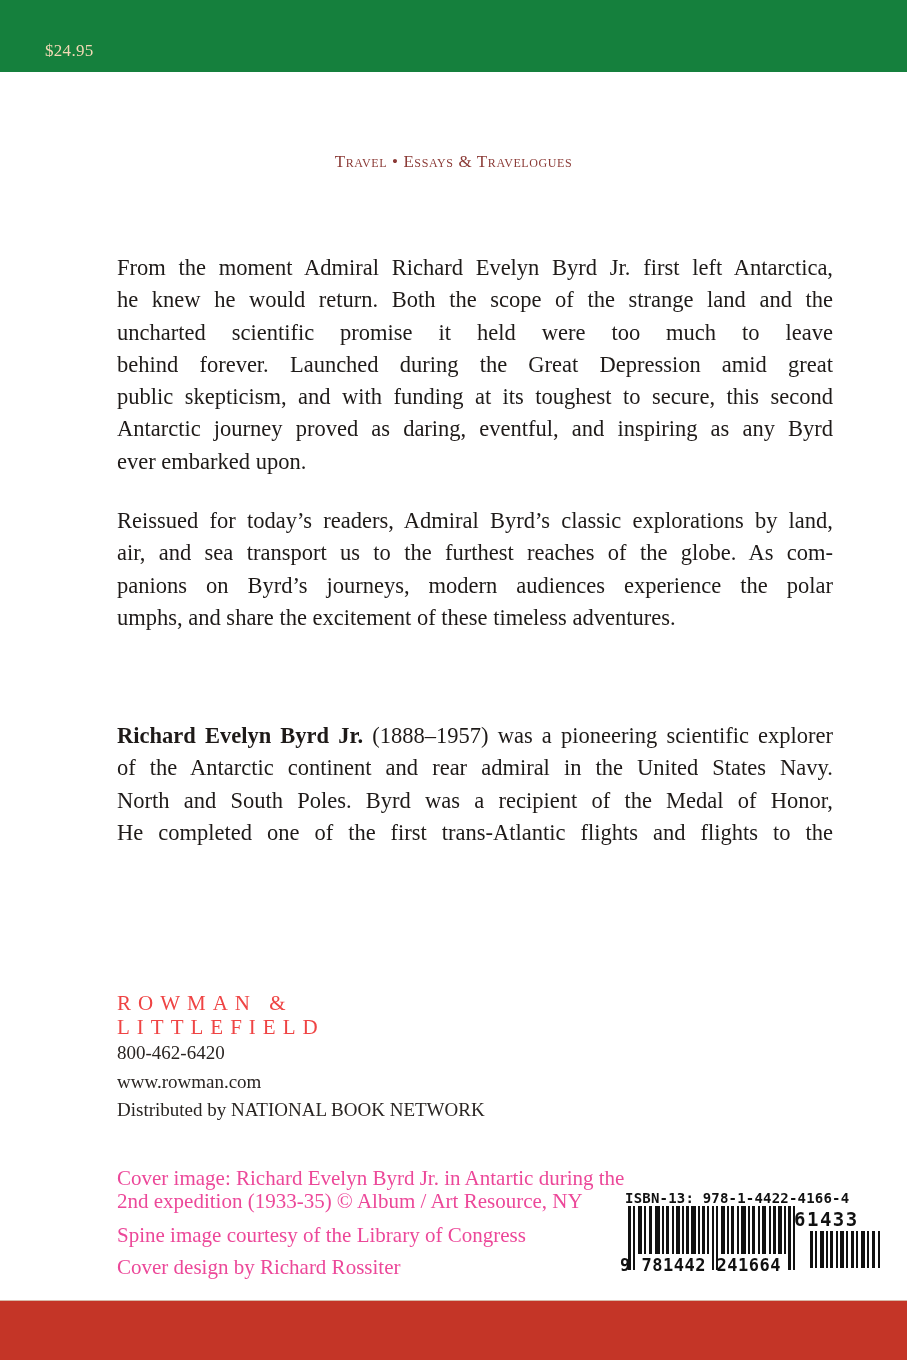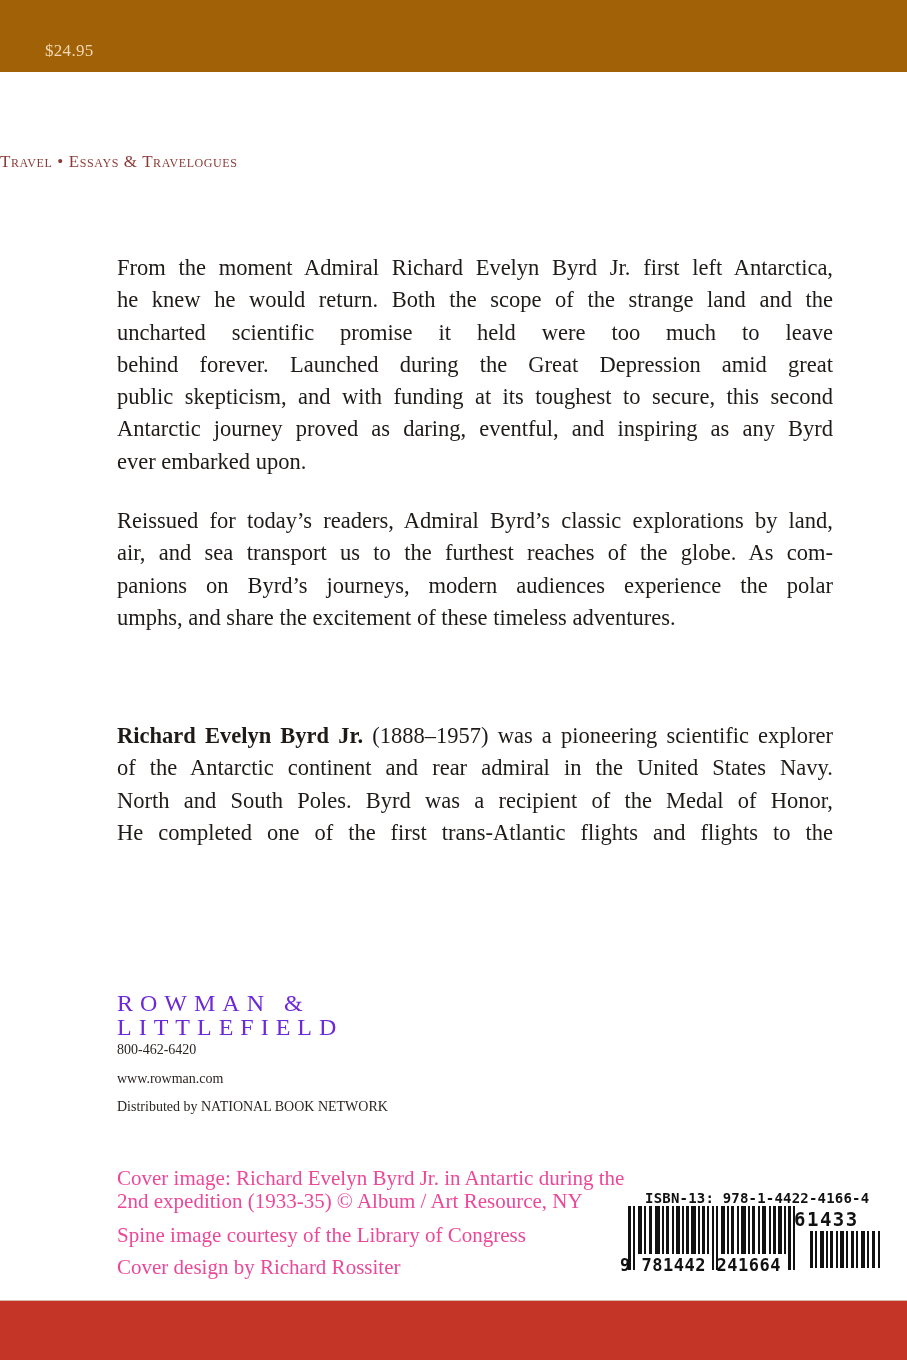--- a/index.html
+++ b/index.html
@@ -1,34 +1,34 @@
 <!DOCTYPE html>
 <html><head>
 <meta charset="utf-8">
 <style>
   html, body { margin:0; padding:0; }
   body { width:907px; height:1360px; position:relative; background:#ffffff; overflow:hidden;
          font-family:"Liberation Serif","DejaVu Serif",serif; color:#1e1a18; }
-  .topbar { position:absolute; left:0; top:0; width:907px; height:72px; background:#a16207; }
+  .topbar { position:absolute; left:0; top:0; width:907px; height:72px; background:#15803d; }
   .price { position:absolute; left:45px; top:41px; font-size:17px; color:#f3d9b5; letter-spacing:0.3px; }
   .bottombar { position:absolute; left:0; top:1301px; width:907px; height:59px; background:#c43527; }
   .bottombar-edge { position:absolute; left:0; top:1300px; width:907px; height:2px; background:#d8b8a8; }
-  .category { position:absolute; left:0; width:907px; top:152px; text-align:left; font-size:17px;
+  .category { position:absolute; left:0; width:907px; top:152px; text-align:center; font-size:17px;
               color:#8b3a36; font-variant:small-caps; letter-spacing:0.6px; }
   .para { position:absolute; left:117px; width:716px; font-size:22.5px; }
   .line { display:block; height:32.3px; line-height:32.3px; white-space:nowrap; }
   .line.just { text-align:justify; text-align-last:justify; }
   .bold { font-weight:bold;margin-top:8px; }
   .publisher { position:absolute; left:117px; top:991px; }
-  .pub-name { font-size:24px; letter-spacing:7px; line-height:24px; color:#6d28d9; }
-  .contact { position:absolute; left:117px; font-size:14px; color:#2a2522; white-space:nowrap; }
+  .pub-name { font-size:21px; letter-spacing:7px; line-height:24px; color:#ef4444; }
+  .contact { position:absolute; left:117px; font-size:19px; color:#2a2522; white-space:nowrap; }
   .credits { position:absolute; left:117px; font-size:21px; color:#ec4899; white-space:nowrap; }
   .barcode { position:absolute; left:620px; top:1188px; width:270px; height:90px; }
   .isbn-label { position:absolute; left:625px; top:1190px; font-family:"DejaVu Sans Mono","Liberation Mono",monospace;
-                font-size:14px; font-weight:bold; letter-spacing:0.2px; color:#111; white-space:nowrap;margin-left:20px; }
+                font-size:14px; font-weight:bold; letter-spacing:0.2px; color:#111; white-space:nowrap; }
   .ean-digits { position:absolute; left:620px; top:1255px; font-family:"DejaVu Sans Mono","Liberation Mono",monospace;
                 font-size:17px; font-weight:bold; color:#111; white-space:nowrap; letter-spacing:0.5px; }
   .addon-digits { position:absolute; left:794px; top:1208px; font-family:"DejaVu Sans Mono","Liberation Mono",monospace;
                   font-size:19px; font-weight:bold; color:#111; white-space:nowrap; letter-spacing:1.5px; }
 </style>
 </head>
 <body>
 
 <div class="topbar">
   <span class="price">$24.95</span>

